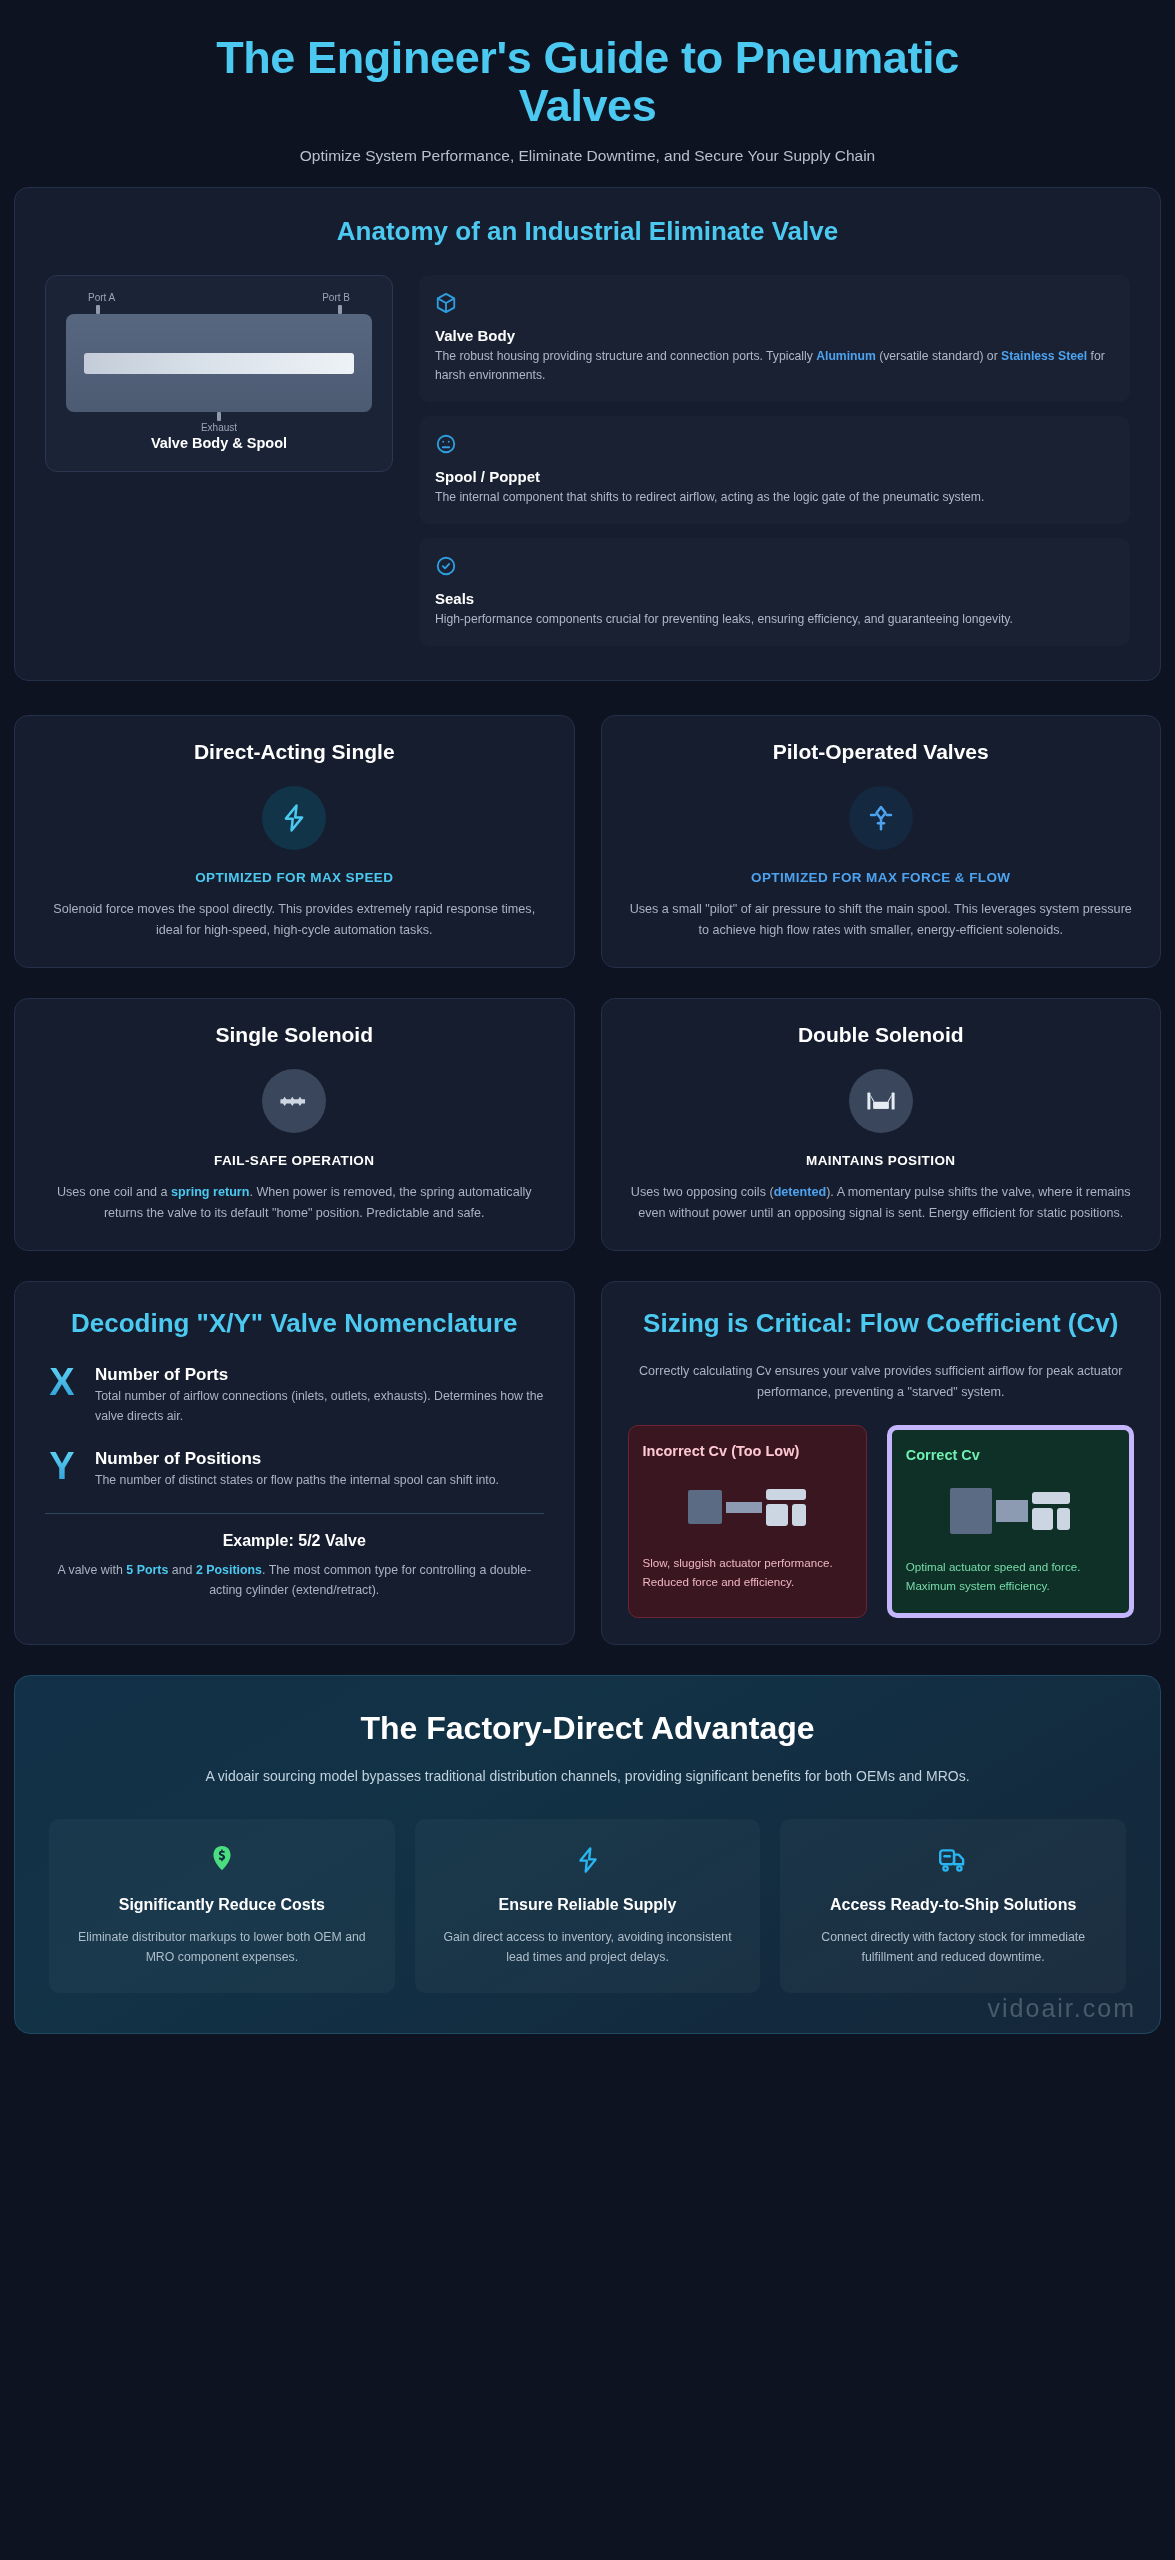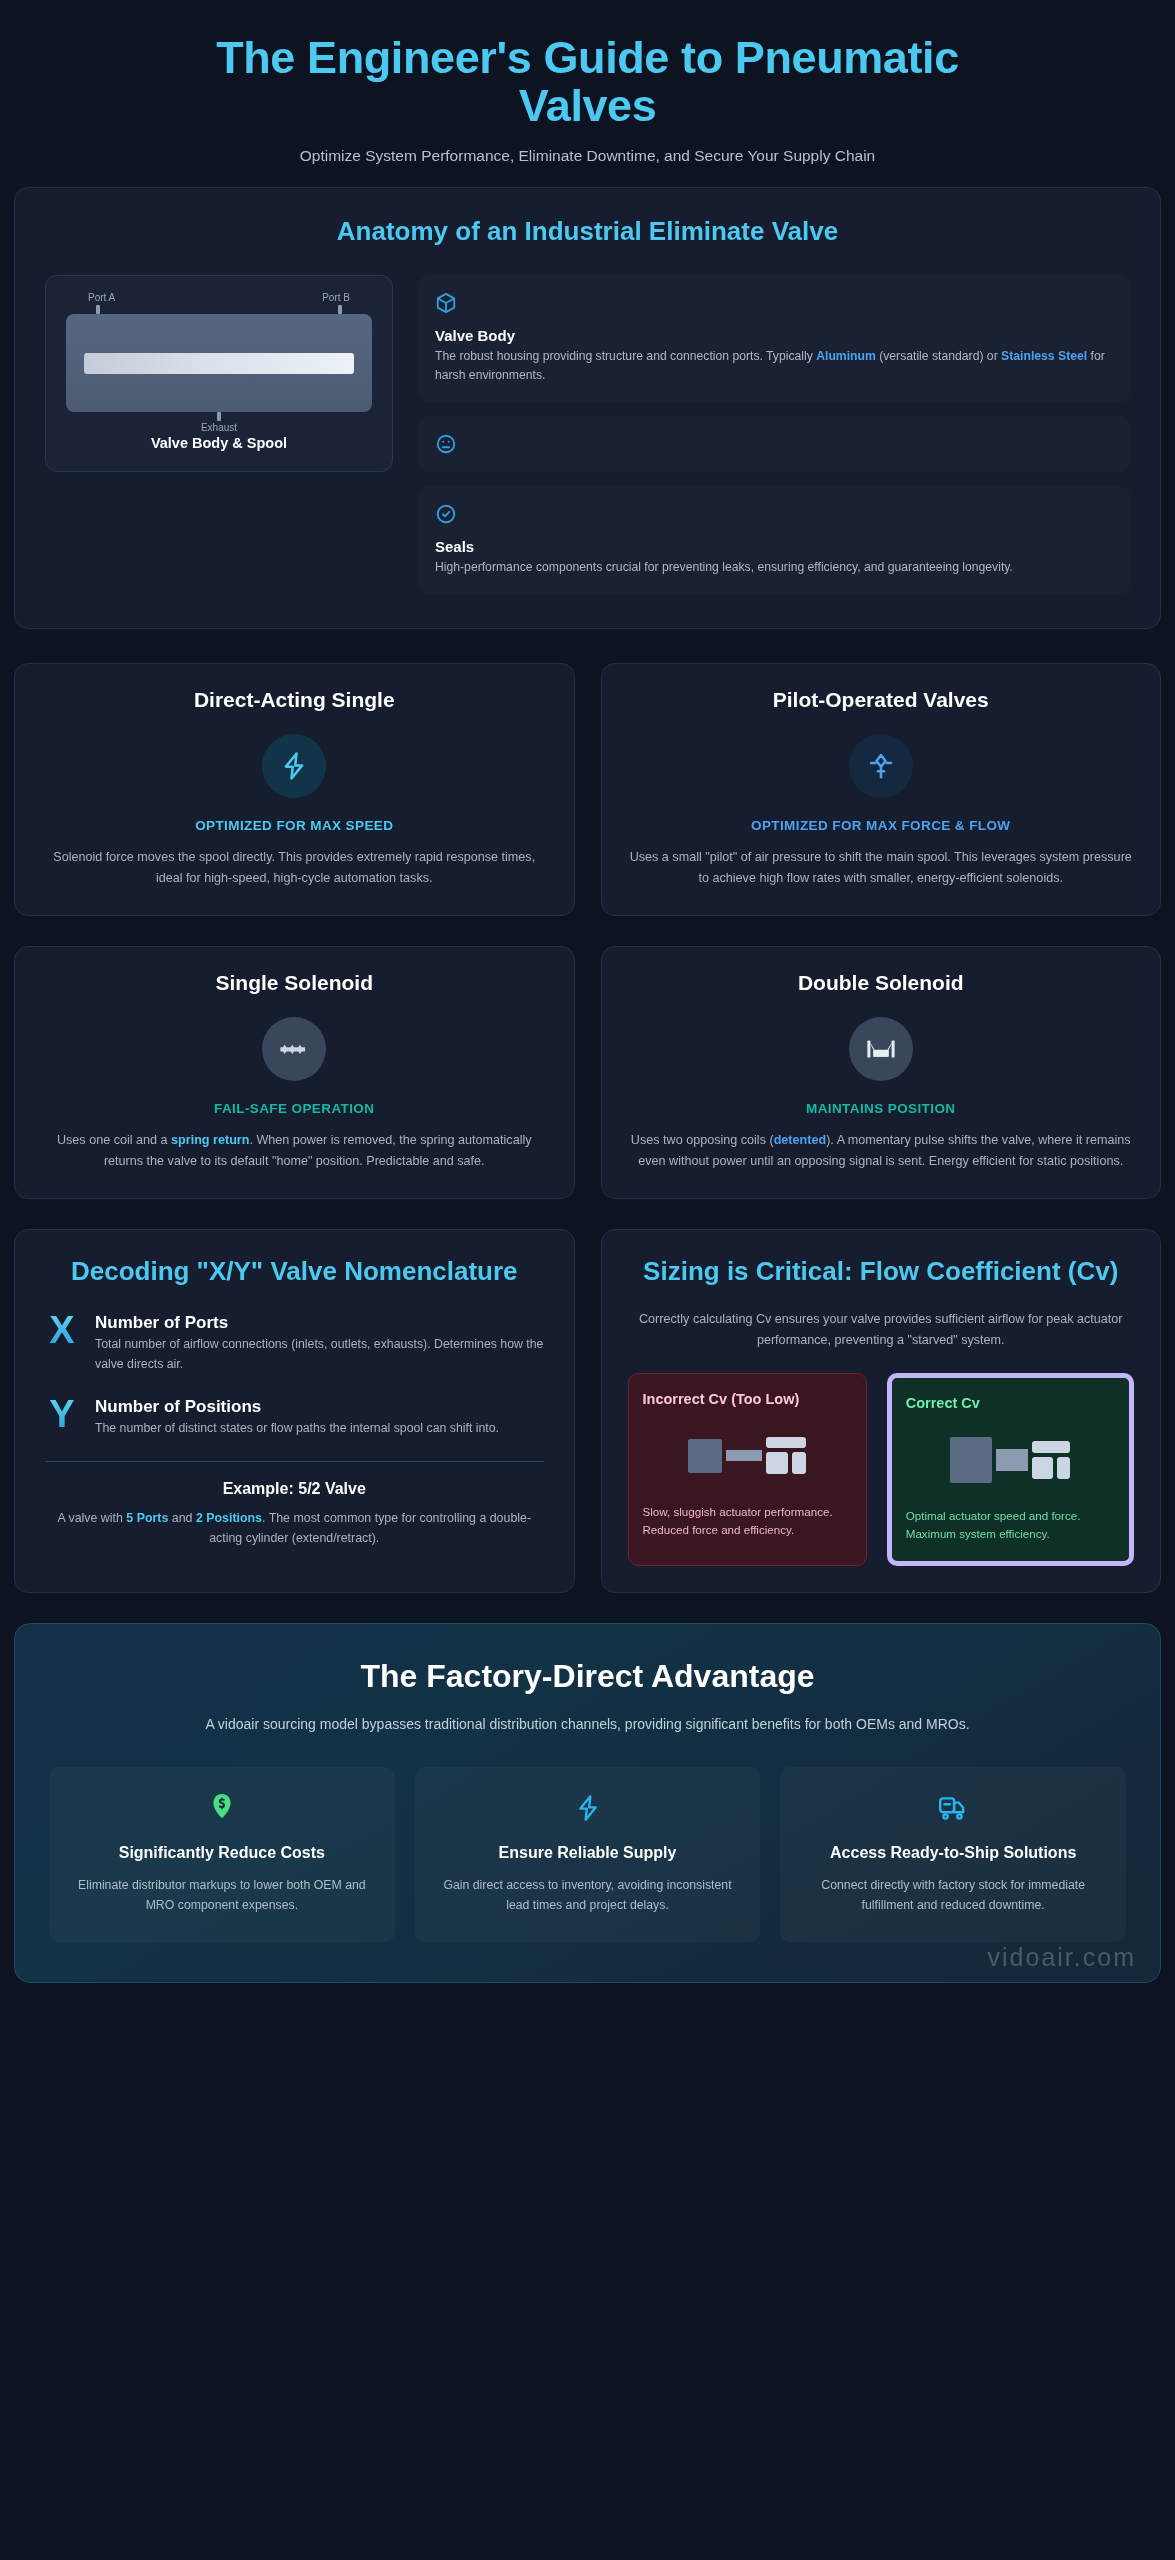--- a/index.html
+++ b/index.html
@@ -123,21 +123,21 @@
     width: 64px; height: 64px; border-radius: 50%;
     margin: 22px auto 20px auto;
     display: flex; align-items: center; justify-content: center;
   }
   .circle.cyan { background: #123448; }
   .circle.blue { background: #14283f; }
   .circle.slate { background: #39465c; }
   .tagline { font-weight: 700; font-size: 13.5px; letter-spacing: .4px; margin-bottom: 14px; }
   .tagline.cyan { color: #4cc9f0; }
   .tagline.blue { color: #4da3f0; }
-  .tagline.white { color: #14b8a6; }
+  .tagline.white { color: #ffffff; }
   .type-p { color: #a9b3c2; font-size: 12.6px; line-height: 1.68; }
   .type-p b.cyan { color: #4cc9f0; font-weight: 700; }
   .type-p b.blue { color: #4da3f0; font-weight: 700; }
 
   
   .nom { padding: 26px 30px 28px 30px; height: 100%; }
   .nom .section-title { margin-bottom: 26px; }
   .xy-item { display: flex; gap: 16px; align-items: flex-start; margin-bottom: 22px; }
   .xy-letter {
     font-size: 38px; font-weight: 700; line-height: .92;
@@ -257,20 +257,24 @@
 
         <div class="anat-item">
           <span class="anat-ico">
             <svg width="22" height="22" viewBox="0 0 24 24" fill="none" stroke="#2f9fe0" stroke-width="2">
               <circle cx="12" cy="12" r="9"></circle>
                 <circle cx="9" cy="9.5" r="1" fill="#2f9fe0" stroke="none"></circle>
                 <circle cx="15" cy="9.5" r="1" fill="#2f9fe0" stroke="none"></circle>
                 <path d="M8.5 15.5h7" stroke-linecap="round"></path>
             </svg>
           </span>
+          <div>
+            <div class="anat-h">Spool / Poppet</div>
+            <div class="anat-p">The internal component that shifts to redirect airflow, acting as the logic gate of the pneumatic system.</div>
+          </div>
         </div>
 
         <div class="anat-item">
           <span class="anat-ico">
             <svg width="22" height="22" viewBox="0 0 24 24" fill="none" stroke="#2f9fe0" stroke-width="2" stroke-linecap="round" stroke-linejoin="round">
               <circle cx="12" cy="12" r="9"></circle>
                 <path d="M8.5 12.2l2.4 2.4 4.6-4.9"></path>
             </svg>
           </span>
           <div>

